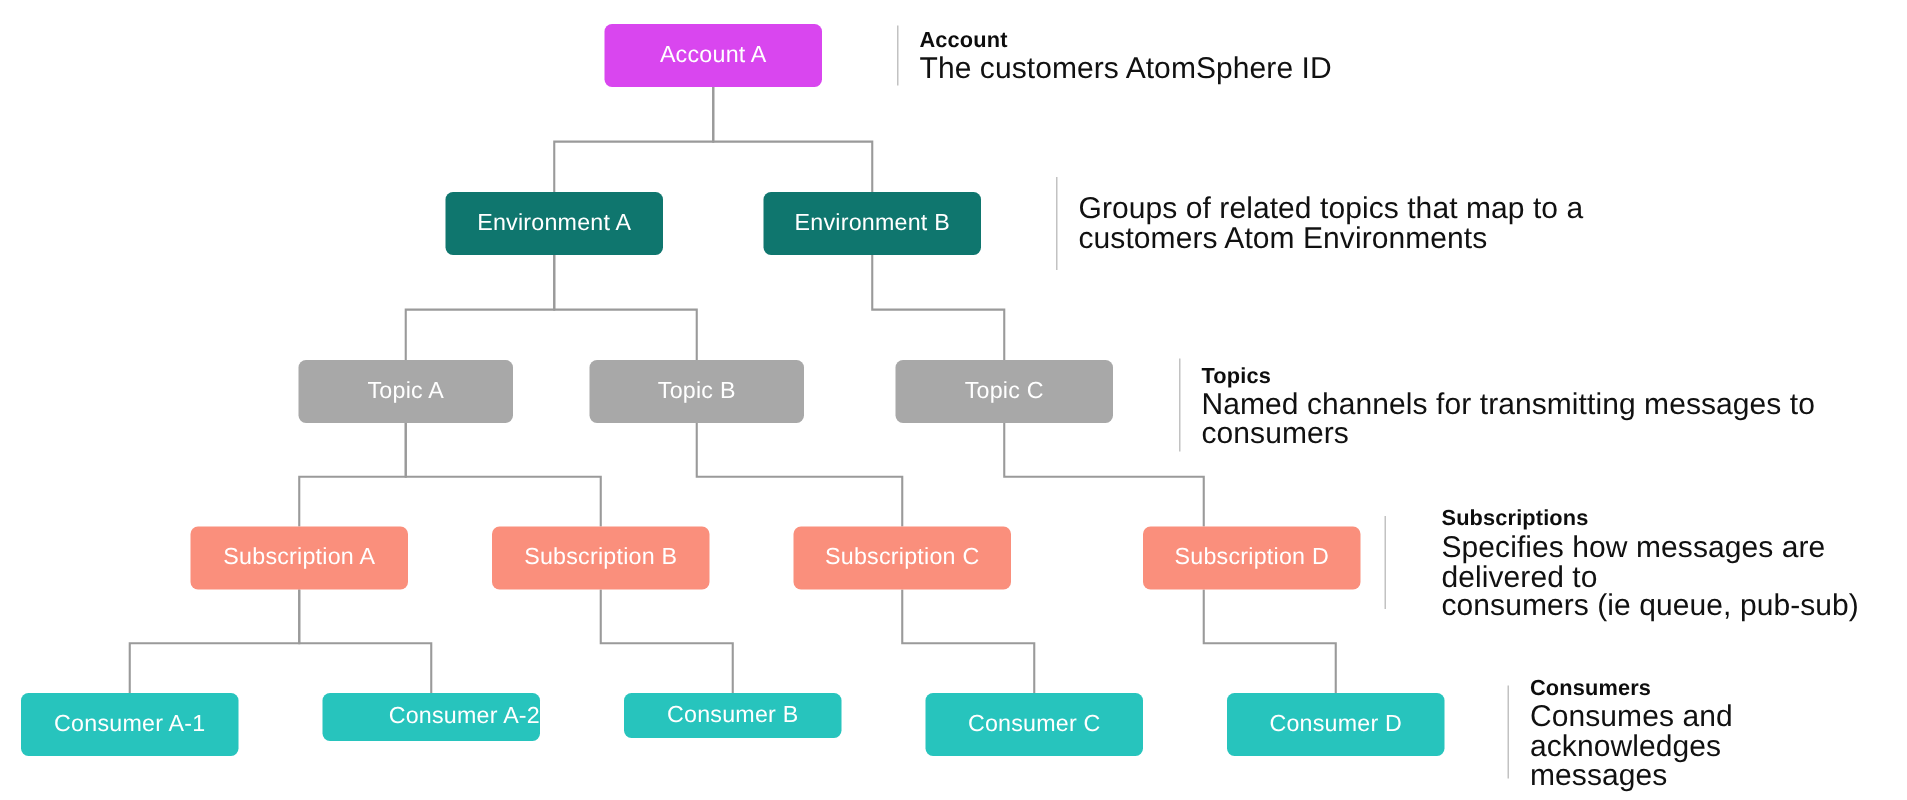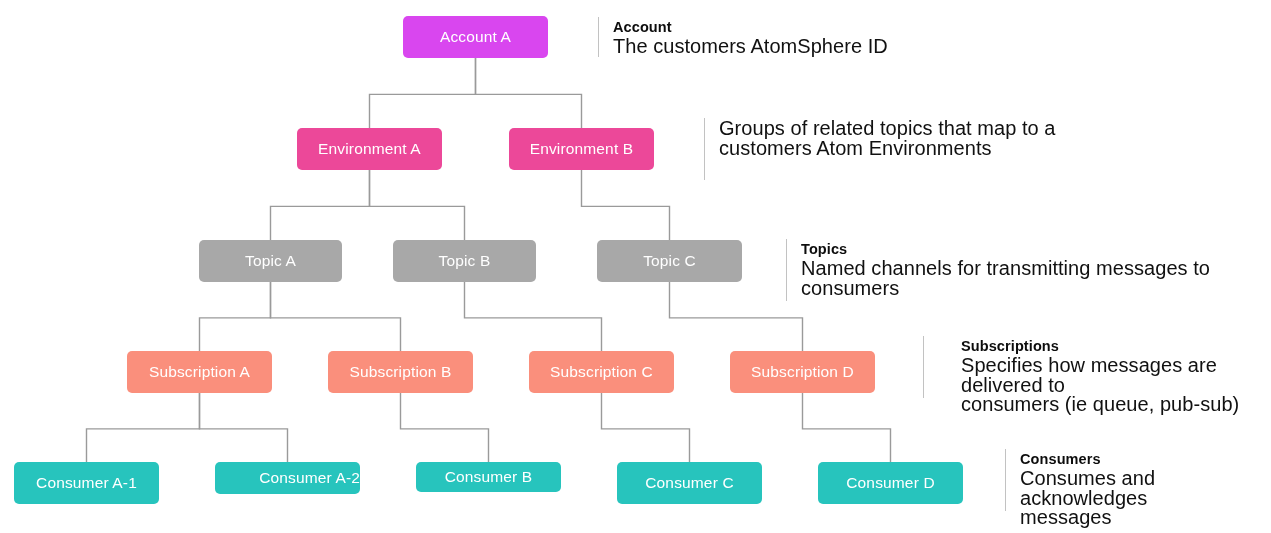--- a/index.html
+++ b/index.html
@@ -22,30 +22,30 @@
     color: #ffffff;
     display: flex;
     align-items: center;
     justify-content: center;
     font-size: 15.5px;
     letter-spacing: .15px;
     white-space: nowrap;
     user-select: none;
   }
   .node.account     { background: #d946ef; }
-  .node.environment { background: #ec4899; }
+  .node.environment { background: #0f766e; }
   .node.topic       { background: #a8a8a8; }
   .node.subscription{ background: #fa8f7c; }
   .node.consumer    { background: #27c4bd; }
 
   
   .legend {
     position: absolute;
     display: flex;
-    align-items: flex-start;
+    align-items: center;
     padding-left: 20px;
   }
   .legend .rule {
     width: 1px;
     background: #c2c2c2;
     margin-right: 14px;
     flex: 0 0 1px;
   }
   .legend .txt { padding-top: 1px; }
   .legend .ttl {
@@ -104,21 +104,21 @@
       </div>
       <div class="node subscription" style="left: 127px; top: 351px; width: 145px; height: 42px;">
         <span>Subscription A</span>
       </div>
       <div class="node subscription" style="left: 328px; top: 351px; width: 145px; height: 42px;">
         <span>Subscription B</span>
       </div>
       <div class="node subscription" style="left: 529px; top: 351px; width: 145px; height: 42px;">
         <span>Subscription C</span>
       </div>
-      <div class="node subscription" style="left: 730px; top: 351px; width: 145px; height: 42px;">
+      <div class="node subscription" style="left: 762px; top: 351px; width: 145px; height: 42px;">
         <span>Subscription D</span>
       </div>
       <div class="node consumer" style="left: 14px; top: 462px; width: 145px; height: 42px;">
         <span>Consumer A-1</span>
       </div>
       <div class="node consumer" style="left: 215px; top: 462px; width: 145px; height: 32px; justify-content: flex-end;">
         <span>Consumer A-2</span>
       </div>
       <div class="node consumer" style="left: 416px; top: 462px; width: 145px; height: 30px;">
         <span>Consumer B</span>

